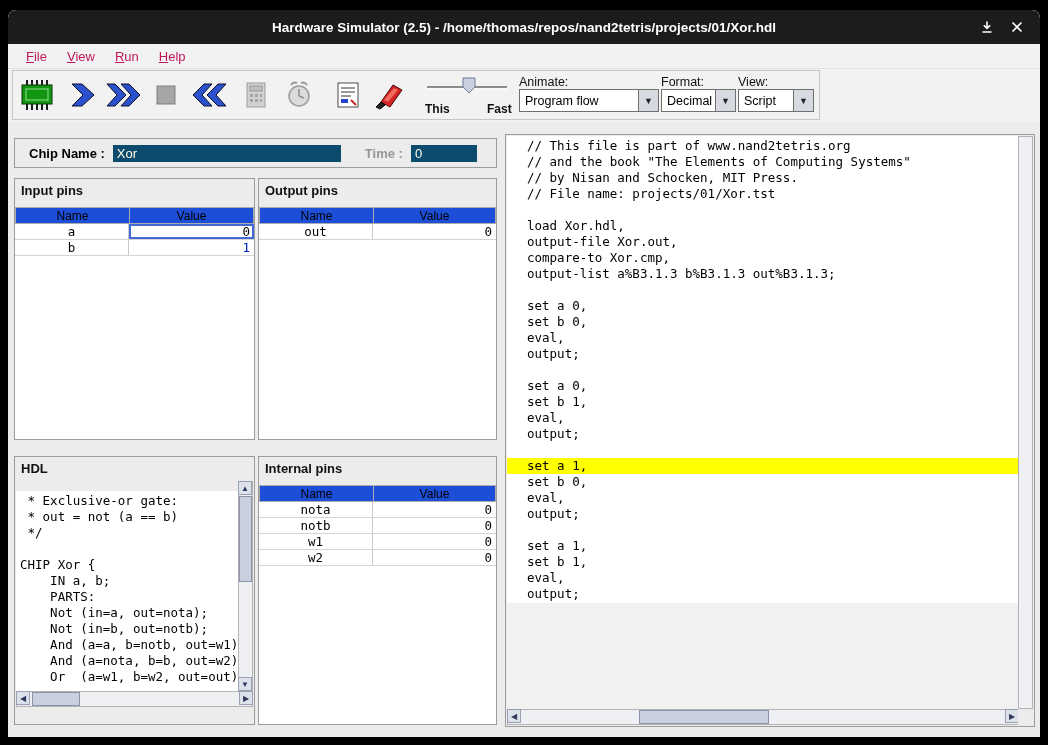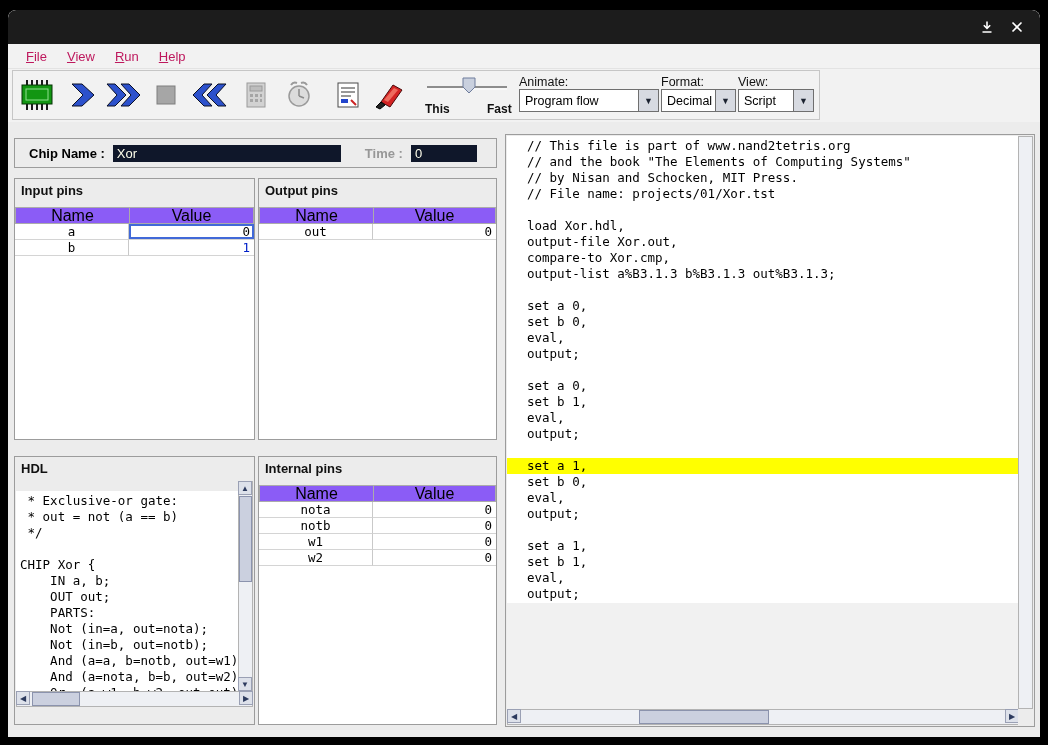--- a/index.html
+++ b/index.html
@@ -41,39 +41,39 @@
   .combo-text { flex:1; font-size:12.5px; padding-left:5px; color:#000; white-space:nowrap; overflow:hidden; }
   .combo-btn { width:20px; height:100%; background:#d7dae1; border-left:1px solid #6f6f6f;
                display:flex; align-items:center; justify-content:center; font-size:9px; color:#1b2230; }
 
   
   .panel { position:absolute; background:#ececec; border:1px solid #9c9c9c; }
   .panel-title { font-size:13px; font-weight:bold; color:#111; padding:4px 6px 2px 6px; }
 
   .chip-panel { left:6px; top:128px; width:483px; height:30px; display:flex; align-items:center; }
   .chip-label { font-weight:bold; font-size:13px; margin-left:14px; color:#000; }
-  .yellow-field { background:#0f172a; height:17px; font-size:13px; padding:0 4px;
+  .yellow-field { background:#0c4a6e; height:17px; font-size:13px; padding:0 4px;
                   display:flex; align-items:center; color:#fdfdea; }
   .chip-field { width:228px; margin-left:8px; }
   .time-label { color:#979797; font-weight:bold; font-size:13px; margin-left:24px; }
   .time-field { width:66px; margin-left:8px; }
 
   .input-panel    { left:6px;   top:168px; width:241px; height:262px; }
   .output-panel   { left:250px; top:168px; width:239px; height:262px; }
   .hdl-panel      { left:6px;   top:446px; width:241px; height:269px; }
   .internal-panel { left:250px; top:446px; width:239px; height:269px; }
   .script-panel   { left:497px; top:124px; width:530px; height:593px; }
 
   
   .pin-table { position:absolute; left:0; top:28px; right:0; bottom:0; background:#fff; }
   .trow { display:flex; height:16px; }
   .trow.thead { height:17px; }
   .tcell { display:flex; align-items:center; font-family:"DejaVu Sans Mono", monospace; font-size:12.5px; color:#000; }
-  .hcell { background:#8b5cf6; border:1px solid #ababab; justify-content:center;
-           font-family:"Liberation Sans", sans-serif; font-size:16px;text-align:center; }
+  .hcell { background:#1d4ed8; border:1px solid #ababab; justify-content:center;
+           font-family:"Liberation Sans", sans-serif; font-size:12px;text-align:center; }
   .hcell:first-child { width:114px; border-right:none; }
   .hcell:last-child { flex:1; }
   .ncell { width:114px; justify-content:center; border-right:1px solid #c9c9c9; border-bottom:1px solid #d4d4d4; }
   .vcell { flex:1; justify-content:flex-end; padding-right:4px; border-bottom:1px solid #d4d4d4; }
   .vcell.editing { box-shadow:inset 0 0 0 2px #4169d8; }
   .vcell.changed { color:#0020c8; }
 
   
   .code-line { white-space:pre; font-family:"DejaVu Sans Mono", monospace;
                font-size:12.5px; height:16px; line-height:16px; color:#000; }
@@ -98,20 +98,21 @@
             display:flex; align-items:center; justify-content:center;
             font-size:8px; color:#2c3a5e; width:14px; height:14px; }
   .sb-thumb { position:absolute; background:#cbd0df; border:1px solid #8b93ad; }
 </style>
 </head>
 <body>
 
 <div class="window">
 
   <div class="titlebar">
+    <div class="title">Hardware Simulator (2.5) - /home/thomas/repos/nand2tetris/projects/01/Xor.hdl</div>
     <div class="tb-icon dl">
       <svg width="14" height="14" viewBox="0 0 14 14">
           <g stroke="#fff" stroke-width="1.6" fill="none">
         <path d="M7 1.5 L7 8"></path>
             <path d="M3.8 5.2 L7 8.4 L10.2 5.2"></path>
             <path d="M2.5 12 L11.5 12"></path>
           </g>
         </svg>
     </div>
     <div class="tb-icon close">
@@ -286,21 +287,20 @@
 
   <div class="panel hdl-panel">
     <div class="panel-title">HDL</div>
     <div class="hdl-text">
         <div class="code-line"> * Exclusive-or gate:</div>
         <div class="code-line"> * out = not (a == b)</div>
         <div class="code-line"> */</div>
         <div class="code-line">&nbsp;</div>
         <div class="code-line">CHIP Xor {</div>
         <div class="code-line">    IN a, b;</div>
-        <div class="code-line">    OUT out;</div>
         <div class="code-line">    PARTS:</div>
         <div class="code-line">    Not (in=a, out=nota);</div>
         <div class="code-line">    Not (in=b, out=notb);</div>
         <div class="code-line">    And (a=a, b=notb, out=w1);</div>
         <div class="code-line">    And (a=nota, b=b, out=w2);</div>
         <div class="code-line">    Or  (a=w1, b=w2, out=out);</div>
       </div>
 
     <div class="hdl-vsb sb">
       <div class="sb-btn" style="left:-1px;top:-1px">▲</div>

